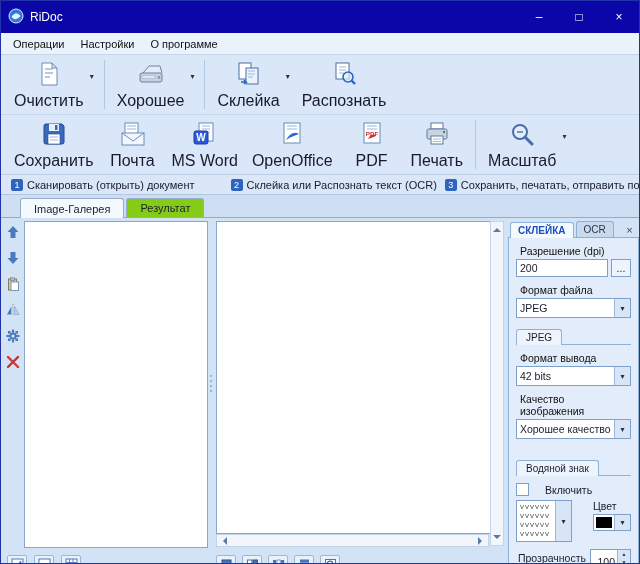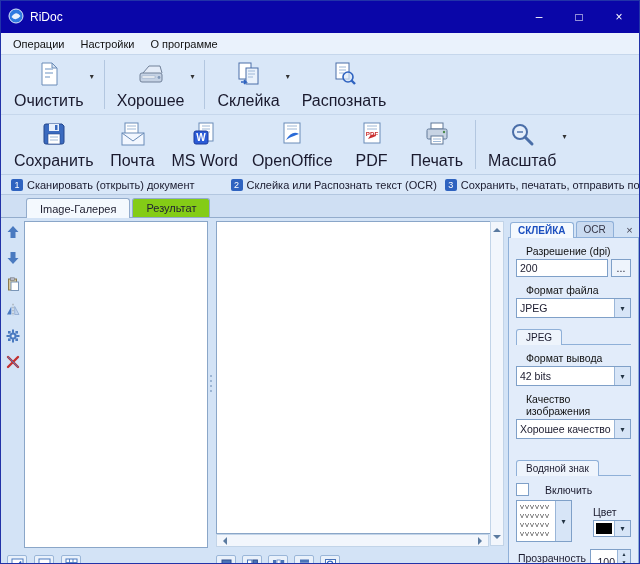--- a/index.html
+++ b/index.html
@@ -27,21 +27,21 @@
   .tb-drop::after{content:"▾";font-size:8px;color:#333}
   .tb-sep{width:1px;background:#b3c7e0;align-self:stretch;margin:3px 5px}
 
   
   .hintbar{height:19px;display:flex;align-items:center;background:#d9e7f8;border-bottom:1px solid #b3c7e0;white-space:nowrap;overflow:hidden;flex:0 0 auto}
   .hint{display:flex;align-items:center;gap:4px}
   .hint-num{width:12px;height:12px;background:#2f63c0;color:#fff;font-size:9px;display:flex;align-items:center;justify-content:center;border-radius:2px;flex:0 0 auto}
   .hint.h1{margin-left:10px}.hint.h2{margin-left:36px}.hint.h3{margin-left:8px}
 
   
-  .doc-tabs{display:flex;align-items:flex-end;height:22px;padding-left:25px;background:#cfdff3;border-bottom:1px solid #93accc;flex:0 0 auto}
+  .doc-tabs{display:flex;align-items:flex-end;height:22px;padding-left:19px;background:#cfdff3;border-bottom:1px solid #93accc;flex:0 0 auto}
   .doc-tab{padding:3px 13px 3px;border:1px solid #93accc;border-bottom:none;border-radius:3px 3px 0 0;background:#84cc16;margin-right:2px;color:#223}
   .doc-tab.active{background:#f4f9fe;position:relative;top:1px;padding-top:4px}
 
   
   .main{position:relative;flex:1;background:#d3e3f6;overflow:hidden}
   .left-strip{position:absolute;left:2px;top:6px;width:20px;display:flex;flex-direction:column;align-items:center;gap:11px}
   .strip-icon{width:15px;height:15px;display:flex;align-items:center;justify-content:center}
   .strip-icon svg{width:14px;height:14px}
 
   .panel{position:absolute;background:#fff;border:1px solid #8aa6c8}
@@ -65,33 +65,33 @@
   .small-btn svg{width:13px;height:13px}
 
   
   .right-panel{position:absolute;left:507px;top:0;width:131px;height:349px}
   .rp-tabs{display:flex;align-items:flex-end;height:19px;padding-left:2px}
   .rp-tab{padding:2px 7px;font-size:10px;border:1px solid #8fb0d8;border-bottom:none;border-radius:3px 3px 0 0;margin-right:2px}
   .rp-tab.active{background:#f4f9fe;color:#1b4fbf;font-weight:bold;position:relative;top:1px;z-index:2}
   .rp-tab.inactive{background:#c9daf0;color:#334}
   .rp-close{margin-left:auto;margin-right:2px;width:15px;height:15px;display:flex;align-items:center;justify-content:center;color:#445;font-size:11px}
   .rp-body{border:1px solid #8fb0d8;background:#e2ecfa;height:330px;box-sizing:border-box;padding:6px 7px 4px;font-size:10.5px}
-  .rp-label{margin:1px 10px 2px;color:#111}
+  .rp-label{margin:1px 4px 2px;color:#111}
   .field-row{display:flex;gap:3px;margin-bottom:7px}
   .text-input{flex:1;height:16px;background:#fff;border:1px solid #7fa0c8;padding:0 3px;display:flex;align-items:center}
   .btn-ellipsis{width:20px;height:18px;border:1px solid #7fa0c8;background:#eef4fc;display:flex;align-items:center;justify-content:center;box-sizing:border-box}
   .select{display:flex;height:18px;border:1px solid #7fa0c8;background:#fff;margin-bottom:7px;align-items:stretch}
   .sel-text{flex:1;padding:1px 3px;white-space:nowrap;overflow:hidden;display:flex;align-items:center}
   .sel-arrow{width:15px;background:#d7e5f7;border-left:1px solid #9ab6d8;display:flex;align-items:center;justify-content:center}
   .sel-arrow::after{content:"▾";font-size:8px;color:#234}
   .section-tab-row{display:flex;border-bottom:1px solid #8fb0d8;margin:10px 0 7px;align-items:flex-end}
   .section-tab{padding:2px 9px;border:1px solid #8fb0d8;border-bottom:none;border-radius:3px 3px 0 0;background:#eef4fc;font-size:10px;position:relative;top:1px}
   .checkbox-row{display:flex;align-items:center;gap:16px;margin:0 0 4px}
   .checkbox{width:11px;height:11px;background:#fff;border:1px solid #7fa0c8}
-  .wm-row{display:flex;gap:21px;align-items:center;margin-bottom:5px}
+  .wm-row{display:flex;gap:21px;align-items:flex-start;margin-bottom:5px}
   .wm-pattern{width:68px;height:40px;background:#fff;border:1px solid #7fa0c8;display:flex}
   .wm-lines{flex:1;font-size:6px;line-height:9px;padding:2px 3px;color:#333;white-space:pre-line;overflow:hidden;letter-spacing:1px}
   .wm-col{display:flex;flex-direction:column;gap:2px}
   .color-swatch{display:flex;height:15px;border:1px solid #7fa0c8;background:#fff;width:36px}
   .swatch{flex:1;background:#000;margin:2px}
   .spin-row{display:flex;align-items:center;justify-content:flex-end;gap:4px;margin-top:7px}
   .spinner{display:flex;border:1px solid #7fa0c8;background:#fff;height:16px}
   .spin-val{width:22px;padding:12px 2px;display:flex;align-items:center;justify-content:flex-end}
   .spin-btns{display:flex;flex-direction:column;width:12px;border-left:1px solid #9ab6d8}
   .spin-btns span{flex:1;display:flex;align-items:center;justify-content:center;background:#d7e5f7}

